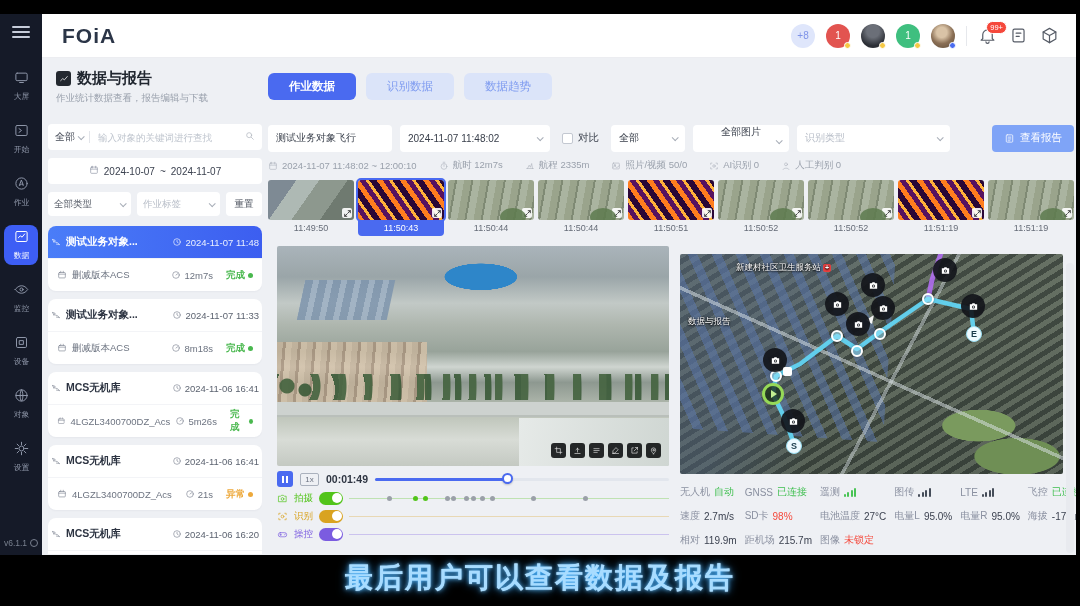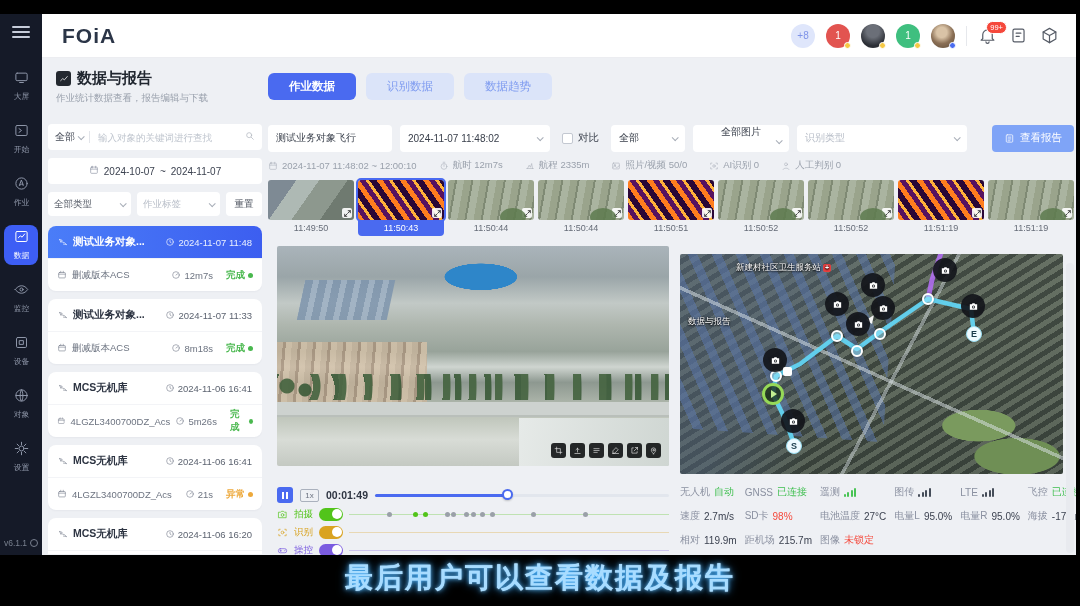--- a/index.html
+++ b/index.html
@@ -57,21 +57,21 @@
   .date-row{margin-top:8px;display:flex;align-items:center;justify-content:center;gap:5px;height:26px;background:#fff;border-radius:4px;font-size:10px;color:#3c4250;cursor:pointer;}
   .mini-ic svg{width:10px;height:10px;stroke:#8a90a0;fill:none;stroke-width:1.5;stroke-linecap:round;stroke-linejoin:round;}
   .filter-row{margin-top:8px;display:flex;gap:6px;}
   .fsel{flex:1;height:24px;background:#fff;border-radius:4px;display:flex;align-items:center;padding:0 6px;font-size:9.5px;color:#555b66;cursor:pointer;}
   .fsel.placeholder{color:#b8bec8;}
   .fsel .chev{margin-left:auto;}
   .reset-btn{width:36px;height:24px;background:#fff;border-radius:4px;font-size:9.5px;color:#555b66;display:flex;align-items:center;justify-content:center;cursor:pointer;}
   .chev{width:5px;height:5px;border-right:1.4px solid #a8aeb8;border-bottom:1.4px solid #a8aeb8;transform:rotate(45deg) translateY(-1px);}
   .jobs{margin-top:10px;display:flex;flex-direction:column;gap:8px;}
   .job-card{background:#fff;border-radius:8px;overflow:hidden;box-shadow:0 1px 2px rgba(20,30,60,.04);cursor:pointer;}
-  .jc-head{height:32px;display:flex;align-items:center;gap:5px;padding:0 10px;font-size:10.5px;font-weight:bold;color:#2d3442;text-align:right;}
+  .jc-head{height:32px;display:flex;align-items:center;gap:5px;padding:0 3px;font-size:10.5px;font-weight:bold;color:#2d3442;text-align:right;}
   .jc-head .t{margin-left:auto;font-weight:normal;font-size:9.5px;color:#5c6370;display:flex;align-items:center;gap:3px;}
   .job-card.selected .jc-head{background:linear-gradient(90deg,#4a7df8,#3c5ef0);color:#fff;}
   .job-card.selected .jc-head .t{color:#eaf0ff;}
   .job-card.selected .jc-head svg{stroke:#fff;}
   .jc-body{height:33px;display:flex;align-items:center;gap:5px;padding:0 9px;font-size:9.5px;color:#6c7380;border-top:1px solid #f3f4f7;}
   .jc-body .d{margin-left:auto;display:flex;align-items:center;gap:3px;}
   .jc-status{margin-left:8px;display:flex;align-items:center;gap:3px;font-weight:bold;}
   .jc-status i{width:5px;height:5px;border-radius:50%;}
   .jc-status.success{color:#49b84e;}.jc-status.success i{background:#49b84e;}
   .jc-status.warning{color:#eda93c;}.jc-status.warning i{background:#eda93c;}
@@ -79,21 +79,21 @@
 
   
   .rpanel{position:absolute;left:226px;top:66px;width:806px;height:430px;}
   .toolbar{display:flex;align-items:center;gap:8px;height:28px;}
   .tb-input,.tb-sel{height:27px;background:#fff;border-radius:4px;display:flex;align-items:center;padding:0 8px;font-size:10px;color:#3a404c;cursor:pointer;}
   .tb-input{width:124px;}
   .tb-sel .chev{margin-left:auto;}
   .tb-sel.dt{width:150px;}
   .tb-sel.s1{width:74px;}
   .tb-sel.s2{width:96px;flex-direction:column;}
-  .tb-sel.s3{width:170px;color:#b8bec8;}
+  .tb-sel.s3{width:153px;color:#b8bec8;}
   .compare{display:flex;align-items:center;gap:5px;font-size:10.5px;color:#3a404c;padding:0 4px;cursor:pointer;}
   .compare .box{width:11px;height:11px;border:1px solid #c3c8d1;border-radius:2px;background:#fff;}
   .report-btn{margin-left:auto;height:27px;padding:0 12px;background:#7fa4f7;color:#fff;border-radius:4px;font-size:10.5px;display:flex;align-items:center;gap:5px;cursor:pointer;}
   .report-btn svg{width:11px;height:11px;stroke:#fff;fill:none;stroke-width:1.6;stroke-linecap:round;stroke-linejoin:round;}
   .summary{margin-top:7px;display:flex;gap:22px;font-size:9.5px;color:#9aa1ac;align-items:center;}
   .sum-item{display:flex;align-items:center;gap:4px;}
   .sum-item svg{width:10px;height:10px;stroke:#aab0ba;fill:none;stroke-width:1.4;stroke-linecap:round;stroke-linejoin:round;}
 
   
   .thumbs{margin-top:8px;display:flex;gap:4px;}
@@ -144,21 +144,21 @@
   .cam{position:absolute;z-index:4;width:24px;height:24px;margin:-12px 0 0 -12px;border-radius:50%;background:rgba(18,21,26,.92);display:flex;align-items:center;justify-content:center;cursor:pointer;}
   .cam svg{width:11px;height:11px;fill:#fff;}
   .cam .sub{position:absolute;right:-5px;bottom:-4px;width:9px;height:9px;background:#fff;border-radius:2px;}
   .wp{position:absolute;z-index:3;width:12px;height:12px;margin:-6px 0 0 -6px;border-radius:50%;background:rgba(150,225,248,.55);border:2.5px solid #fff;box-shadow:0 0 3px rgba(0,0,0,.4);}
   .mk{position:absolute;z-index:4;width:16px;height:16px;margin:-8px 0 0 -8px;border-radius:50%;background:#eefaff;border:1.5px solid #9adef2;color:#1c3c4c;font-size:9px;font-weight:bold;display:flex;align-items:center;justify-content:center;cursor:pointer;}
   .play-mk{position:absolute;z-index:4;width:22px;height:22px;margin:-11px 0 0 -11px;border-radius:50%;background:rgba(28,48,24,.8);border:3px solid #96d957;display:flex;align-items:center;justify-content:center;cursor:pointer;}
   .play-mk i{width:0;height:0;border-left:6px solid #c3ef93;border-top:4px solid transparent;border-bottom:4px solid transparent;margin-left:2px;}
 
   
   .bottomrow{position:relative;margin-top:3px;height:78px;}
-  .player{position:absolute;left:9px;top:16px;width:392px;}
+  .player{position:absolute;left:9px;top:0;width:392px;}
   .p-row1{display:flex;align-items:center;gap:7px;height:20px;}
   .pause{width:16px;height:16px;background:#4a6af0;border-radius:3px;display:flex;align-items:center;justify-content:center;gap:2px;cursor:pointer;}
   .pause i{width:2px;height:7px;background:#fff;}
   .speed{width:19px;height:13px;border:1px solid #aab1bd;border-radius:2px;font-size:8px;color:#6b7280;display:flex;align-items:center;justify-content:center;cursor:pointer;}
   .ptime{font-size:10.5px;font-weight:bold;color:#2e3542;}
   .slider{position:relative;flex:1;height:12px;cursor:pointer;}
   .slider .track{position:absolute;left:0;right:0;top:5px;height:3px;border-radius:2px;background:#e2e6ed;}
   .slider .fill{position:absolute;left:0;top:5px;height:3px;border-radius:2px;background:#4a6af0;}
   .slider .handle{position:absolute;top:0;width:11px;height:11px;margin-left:-5px;border-radius:50%;background:#fff;border:2px solid #4a6af0;box-shadow:0 1px 2px rgba(0,0,0,.2);}
   .trackrow{display:flex;align-items:center;gap:6px;height:18px;font-size:9.5px;color:var(--tc);}

